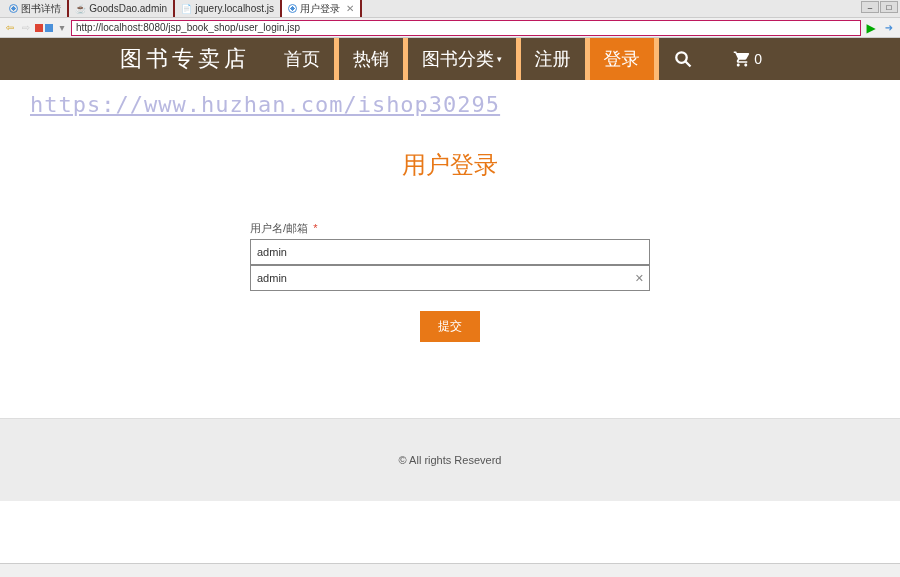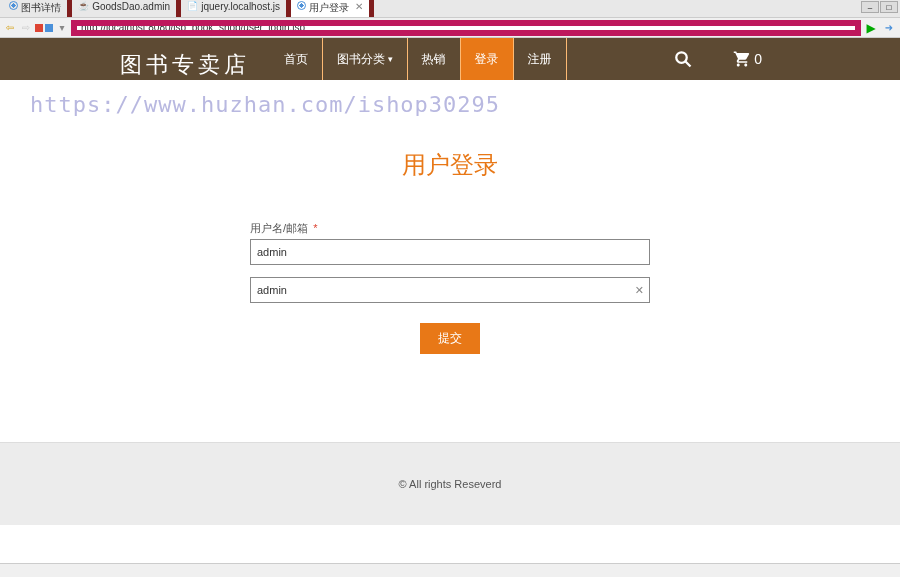--- a/index.html
+++ b/index.html
@@ -1,65 +1,65 @@
 <!DOCTYPE html>
 <html><head>
   <meta charset="utf-8">
   <style>
     * { margin: 0; padding: 0; box-sizing: border-box; }
     body { font-family: Arial, "Microsoft YaHei", sans-serif; font-size: 12px; background: #fff; }
     
     
     .browser-tabs { background: #e8e8e8; height: 18px; border-bottom: 1px solid #ccc; display: flex; align-items: center; padding-left: 3px; }
-    .tab { display: flex; align-items: flex-start; padding: 1px 6px; font-size: 10px; color: #333; border-right: 5px solid #7f1d1d; height: 100%; gap: 3px; }
+    .tab { display: flex; align-items: center; padding: 1px 6px; font-size: 10px; color: #333; border-right: 2px solid #7f1d1d; height: 100%; gap: 3px; }
     .tab.active { background: #fff; }
     .globe-icon { background: radial-gradient(circle, #4a90d9 40%, transparent 45%); border: 1px solid #4a90d9; border-radius: 50%; width: 9px; height: 9px; }
     .java-icon { color: #5b8fc7; font-size: 9px; }
     .js-icon { color: #888; font-size: 9px; }
     .tab-close { margin-left: 3px; color: #888; font-size: 10px; }
     
     .address-bar-row { background: #f0f0f0; height: 20px; display: flex; align-items: center; border-bottom: 1px solid #ccc; padding: 0 3px; gap: 2px; }
     .nav-btn { width: 14px; height: 14px; display: flex; align-items: center; justify-content: center; font-size: 10px; }
     .nav-back { color: #d4a017; }
     .nav-fwd { color: #ccc; }
     .nav-stop { color: #d43; width: 8px; height: 8px; background: #d43; }
     .nav-square { width: 8px; height: 8px; background: #4a90d9; }
-    .url-input { flex: 1; height: 16px; border: 6px solid #be185d; background: #fff; font-size: 10px; padding: 0 4px; color: #333; }
+    .url-input { flex: 1; height: 16px; border: 1px solid #be185d; background: #fff; font-size: 10px; padding: 0 4px; color: #333; }
     .go-btn { width: 16px; height: 16px; color: #0a0; display: flex; align-items: center; justify-content: center; }
     .goto-btn { width: 16px; height: 16px; color: #4a90d9; display: flex; align-items: center; justify-content: center; font-size: 10px; }
     
     
     .page { background: #fff; }
-    .header-bar { background: #5d4a33; height: 42px; display: flex; align-items: flex-end; padding: 0 0 0 120px; }
+    .header-bar { background: #5d4a33; height: 42px; display: flex; align-items: center; padding: 0 0 0 120px; }
     .logo { color: #fff; font-size: 22px; font-family: "SimSun", serif; letter-spacing: 4px; margin-right: 20px; }
     .nav-menu { display: flex; height: 100%; }
-    .nav-item { color: #fff; font-size: 12px; padding: 0 14px; display: flex; align-items: center; border-right: 1px solid #fdba74; cursor: pointer; }
+    .nav-item { color: #fff; font-size: 18px; padding: 0 14px; display: flex; align-items: center; border-right: 5px solid #fdba74; cursor: pointer; }
     .nav-item.dropdown::after { content: "▾"; margin-left: 3px; font-size: 9px; }
     .nav-item.active { background: #e87817; }
     .header-right { margin-left: auto; display: flex; align-items: center; gap: 20px; padding-right: 130px; height: 100%; }
     .search-icon-wrap { color: #fff; font-size: 18px; padding: 0 12px; height: 100%; display: flex; align-items: center; }
     .cart-wrap { color: #fff; display: flex; align-items: center; gap: 2px; padding: 0 8px; height: 100%; }
     .cart-icon { font-size: 18px; }
     .cart-count { font-size: 14px; }
     
-    .watermark { color: #b8b8e0; font-size: 22px; font-family: monospace; padding: 12px 30px; letter-spacing: 1px; }
+    .watermark { color: #b8b8e0; font-size: 22px; font-family: monospace; padding: 12px 30px; letter-spacing: 1px; text-decoration: underline; }
     
     .login-container { max-width: 640px; margin: 0 auto; padding: 20px 0 60px; }
     .login-title { text-align: center; color: #e87817; font-size: 24px; font-weight: normal; margin-bottom: 40px; }
     .form-wrap { padding: 0 120px; }
-    .form-group { margin-bottom: 12px; }
+    .form-group { }
     .form-label { font-size: 11px; color: #555; display: block; margin-bottom: 3px; }
     .form-label .req { color: #d43; margin-left: 2px; }
     .form-input { width: 100%; height: 26px; border: 1px solid #888; padding: 0 6px; font-size: 11px; color: #333; }
     .input-wrap { position: relative; }
     .clear-x { position: absolute; right: 6px; top: 50%; transform: translateY(-50%); color: #888; font-size: 11px; cursor: pointer; }
     .submit-row { text-align: center; margin-top: 20px; }
     .submit-btn { background: #e87817; color: #fff; border: none; padding: 7px 18px; font-size: 12px; cursor: pointer; }
     
-    .footer { background: #ececec; text-align: center; padding: 35px 0; color: #555; font-size: 11px; margin-top: 28px; border-top: 1px solid #ddd; }
+    .footer { background: #ececec; text-align: center; padding: 35px 0; color: #555; font-size: 11px; margin-top: 16px; border-top: 1px solid #ddd; }
     
     .bottom-status { position: fixed; bottom: 0; left: 0; right: 0; height: 14px; background: #f0f0f0; border-top: 1px solid #ccc; }
     
     .win-controls { position: absolute; top: 1px; right: 2px; display: flex; gap: 1px; }
     .win-btn { width: 18px; height: 12px; background: #ddd; border: 1px solid #aaa; font-size: 8px; display: flex; align-items: center; justify-content: center; }
   </style>
 </head>
 <body>
 
 <div class="browser-tabs">
@@ -95,24 +95,24 @@
   <input class="url-input" value="http://localhost:8080/jsp_book_shop/user_login.jsp" style="">
   <span class="go-btn">▶</span>
   <span class="goto-btn">➜</span>
 </div>
 
 <div class="page">
   <div class="header-bar">
     <div class="logo">图书专卖店</div>
     <div class="nav-menu">
       <div class="nav-item">首页</div>
+      <div class="nav-item">热销</div>
       <div class="nav-item dropdown">图书分类</div>
-      <div class="nav-item">热销</div>
+      <div class="nav-item">注册</div>
       <div class="nav-item active">登录</div>
-      <div class="nav-item">注册</div>
     </div>
     <div class="header-right">
       <div class="search-icon-wrap">
         <svg width="18" height="18" viewBox="0 0 24 24" fill="none" stroke="white" stroke-width="3">
             <circle cx="10" cy="10" r="7"></circle>
             <line x1="15" y1="15" x2="22" y2="22"></line>
           </svg>
       </div>
       <div class="cart-wrap">
         <svg class="cart-icon" width="20" height="18" viewBox="0 0 24 24" fill="white">

